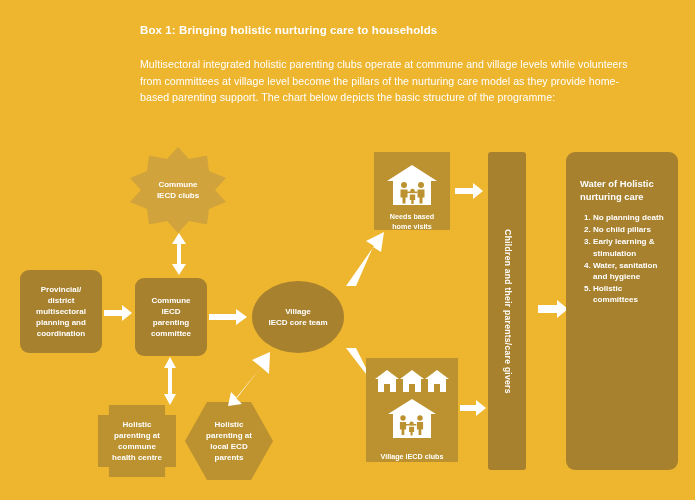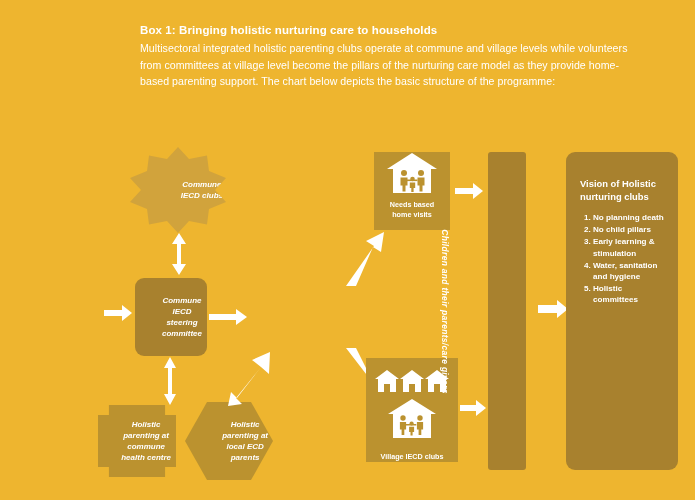--- a/index.html
+++ b/index.html
@@ -12,39 +12,38 @@
   }
   .page{position:relative;width:695px;height:500px;}
 
   
   .box-title{
     position:absolute;left:140px;top:24px;width:520px;
     font-size:11.5px;font-weight:bold;color:#ffffff;
     letter-spacing:.1px;
   }
   .box-intro{
-    position:absolute;left:140px;top:40px;width:505px;
+    position:absolute;left:140px;top:56px;width:505px;
     font-size:10.6px;line-height:16.5px;color:#ffffff;
     letter-spacing:.05px;
   }
 
   
   .shape{
     position:absolute;
     background:#a8812e;
     color:#ffffff;
     display:flex;
     align-items:center;
-    justify-content:flex-end;
+    justify-content:center;
     text-align:center;
     font-weight:bold;
     font-size:8px;
     line-height:11px;
     box-sizing:border-box;
-    font-style:italic;
   }
   .shape .txt{display:block;padding:0 5px;}
 
   
   .rrect{border-radius:9px;}
 
   
   .circle{border-radius:50%;}
 
   
@@ -140,48 +139,63 @@
       <span>IECD clubs</span>
     </span>
   </div>
 
   <div class="arrow" style="left:170px;top:233px;">
     <svg width="18" height="42" viewBox="0 0 18 42">
       <polygon points="9,0 16,11 11,11 11,31 16,31 9,42 2,31 7,31 7,11 2,11" fill="#ffffff"></polygon>
     </svg>
   </div>
 
+  <div class="shape rrect" style="left:20px;top:270px;width:82px;height:83px;">
+    <span class="txt">
+      <span>Provincial/</span><br>
+      <span>district</span><br>
+      <span>multisectoral</span><br>
+      <span>planning and</span><br>
+      <span>coordination</span>
+    </span>
+  </div>
 
   <div class="arrow" style="left:104px;top:305px;">
     <svg width="28" height="16" viewBox="0 0 28 16">
       <polygon points="0,5 18,5 18,0 28,8 18,16 18,11 0,11" fill="#ffffff"></polygon>
     </svg>
   </div>
 
   <div class="shape rrect" style="left:135px;top:278px;width:72px;height:78px;">
     <span class="txt">
       <span>Commune</span><br>
       <span>IECD</span><br>
-      <span>steering</span><br>
+      <span>parenting</span><br>
       <span>committee</span>
     </span>
   </div>
 
   <div class="arrow" style="left:209px;top:309px;">
     <svg width="38" height="16" viewBox="0 0 38 16">
       <polygon points="0,5 27,5 27,0 38,8 27,16 27,11 0,11" fill="#ffffff"></polygon>
     </svg>
   </div>
 
   <div class="arrow" style="left:162px;top:357px;">
     <svg width="16" height="48" viewBox="0 0 16 48">
       <polygon points="8,0 14,11 10,11 10,37 14,37 8,48 2,37 6,37 6,11 2,11" fill="#ffffff"></polygon>
     </svg>
   </div>
 
+  <div class="shape circle" style="left:252px;top:281px;width:92px;height:72px;">
+    <span class="txt">
+      <span>Village</span><br>
+      <span>IECD core team</span>
+    </span>
+  </div>
 
   <div class="shape cross" style="left:98px;top:405px;width:78px;height:72px;">
     <span class="txt">
       <span>Holistic</span><br>
       <span>parenting at</span><br>
       <span>commune</span><br>
       <span>health centre</span>
     </span>
   </div>
 
@@ -206,21 +220,21 @@
       <path d="M 2,56 L 30,16 L 22,11 L 40,2 L 37,22 L 29,17 L 12,56 Z" fill="#ffffff"></path>
     </svg>
   </div>
 
   <div class="arrow" style="left:344px;top:348px;">
     <svg width="40" height="52" viewBox="0 0 40 52">
       <path d="M 2,0 L 12,0 L 30,36 L 22,41 L 40,50 L 37,30 L 29,35 Z" fill="#ffffff"></path>
     </svg>
   </div>
 
-  <div class="icontile" style="left:374px;top:152px;width:76px;height:78px;">
+  <div class="icontile" style="left:374px;top:152px;width:76px;height:78px;padding-top:12px;">
     <span>
       <svg width="52" height="42" viewBox="0 0 52 42">
         <polygon points="26,1 51,17 45,17 45,41 7,41 7,17 1,17" fill="#ffffff"></polygon>
         <g fill="#bb922f">
           <circle cx="18" cy="21" r="3"></circle>
           <path d="M14.5,25.5 h7 v8 h-2 v6 h-3 v-6 h-2 z"></path>
           <circle cx="35" cy="21" r="3"></circle>
           <path d="M31.5,25.5 h7 v8 h-2 v6 h-3 v-6 h-2 z"></path>
           <circle cx="26.5" cy="27" r="2.3"></circle>
           <path d="M23.8,30.5 h5.4 v5.5 h-1.6 v4 h-2.3 v-4 h-1.5 z"></path>
@@ -278,21 +292,21 @@
     <span class="vtxt">Children and their parents/care givers</span>
   </div>
 
   <div class="arrow" style="left:538px;top:300px;">
     <svg width="30" height="18" viewBox="0 0 30 18">
       <polygon points="0,5 19,5 19,0 30,9 19,18 19,13 0,13" fill="#ffffff"></polygon>
     </svg>
   </div>
 
   <div class="vision" style="left:566px;top:152px;width:112px;height:318px;">
-    <h4>Vision of Holistic nurturing clubs</h4>
+    <h4>Water of Holistic nurturing care</h4>
     <ol>
       <li>No planning death</li>
       <li>No child pillars</li>
       <li>Early learning &amp; stimulation</li>
       <li>Water, sanitation and hygiene</li>
       <li>Holistic committees</li>
     </ol>
   </div>
 
 </div>

